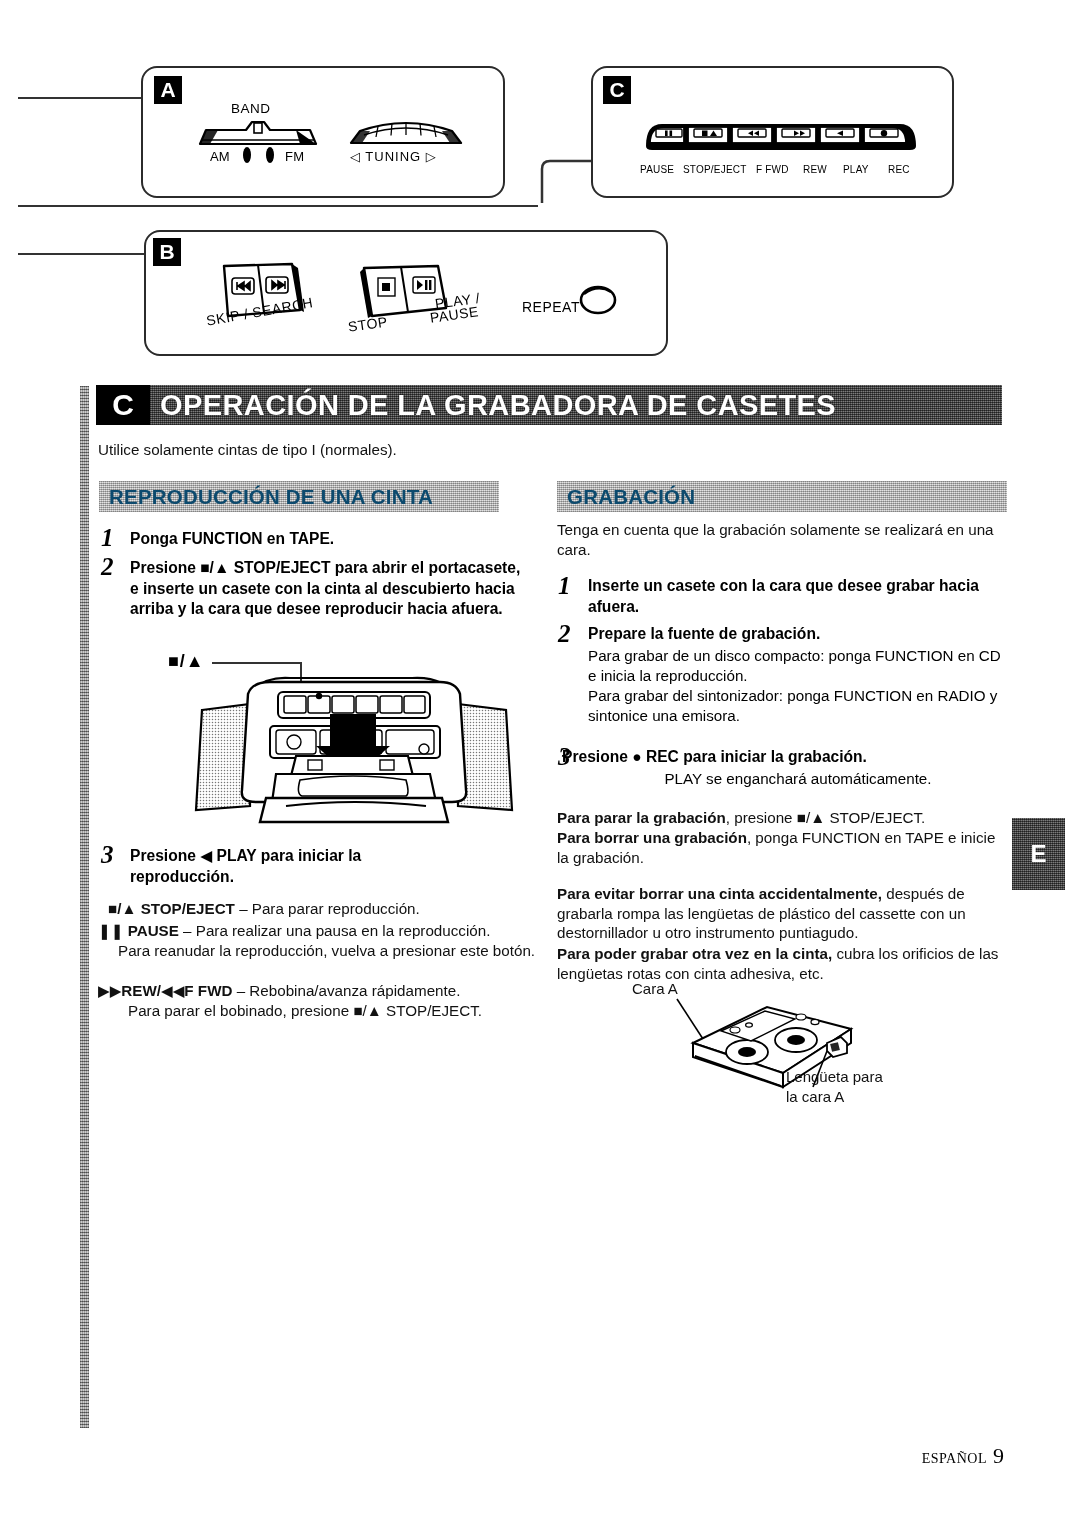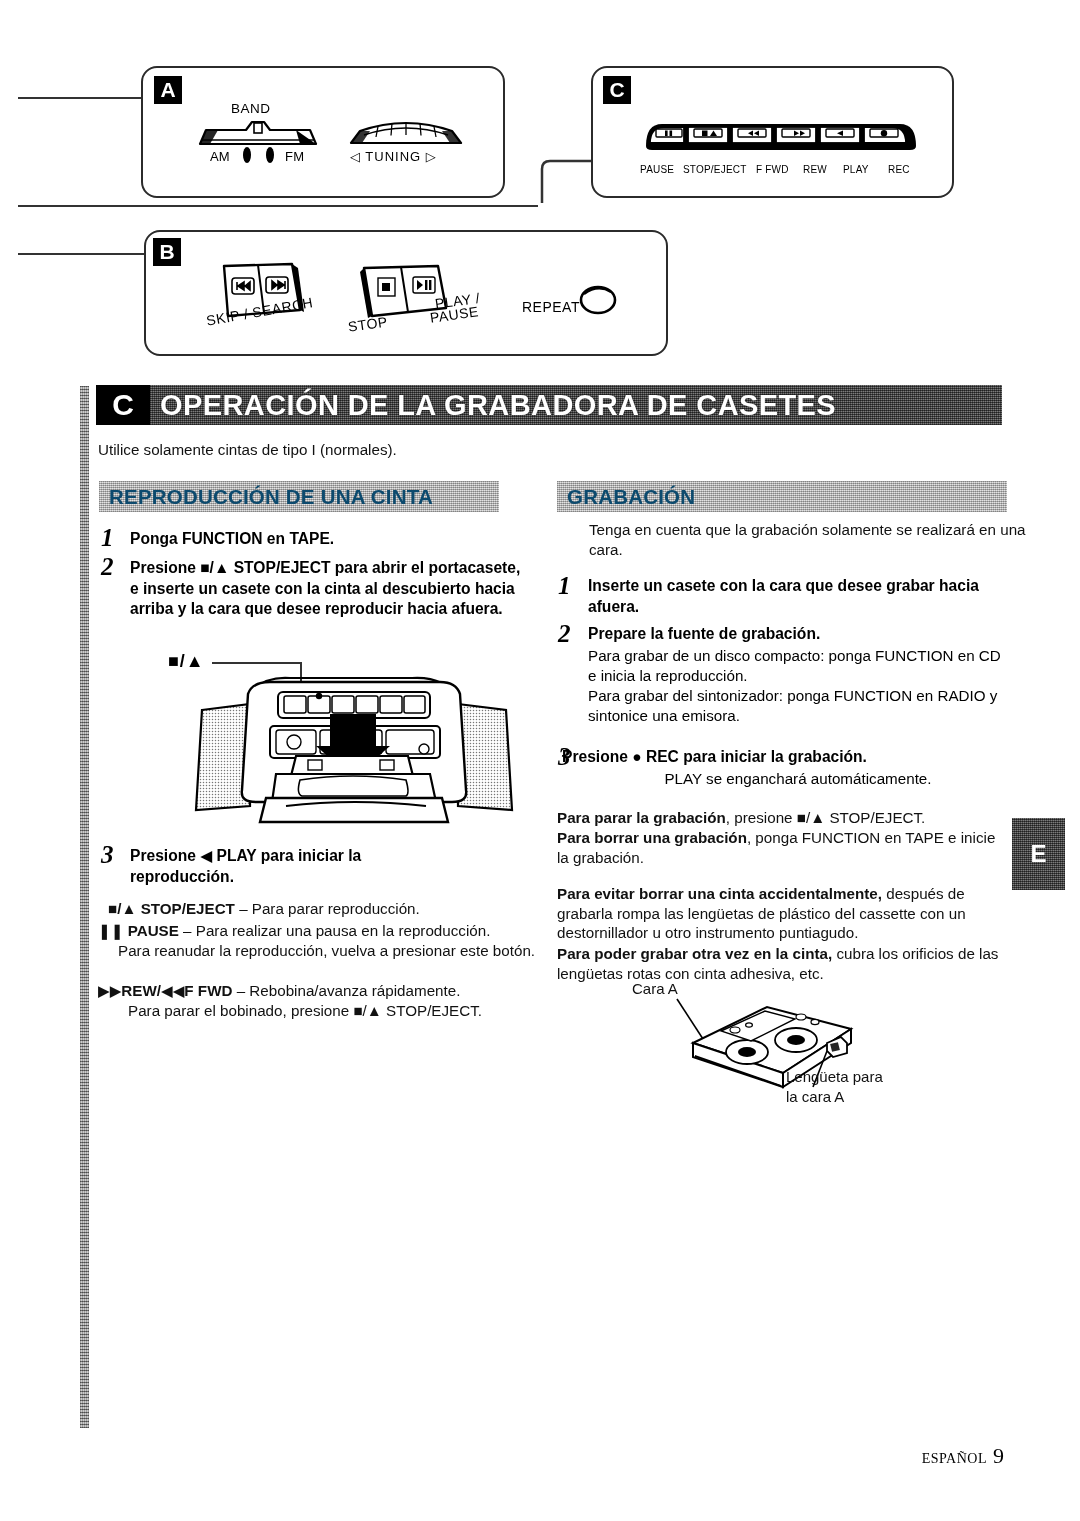--- a/index.html
+++ b/index.html
@@ -305,21 +305,21 @@
 </div>
 <div class="p" style="left:118px;top:941px;width:425px;">Para reanudar la reproducción, vuelva a presionar este botón.</div>
 <div class="p" style="left:98px;top:981px;width:445px;">
   <b>▶▶REW/◀◀F FWD</b><span> – Rebobina/avanza rápidamente.</span>
 </div>
 <div class="p" style="left:128px;top:1001px;width:425px;">Para parar el bobinado, presione ■/▲ STOP/EJECT.</div>
 
 <div class="subhead-bar halftone-light" style="left:557px;top:481px;width:450px;"></div>
 <div class="subhead-text" style="left:557px;top:481px;">GRABACIÓN</div>
 
-<div class="p" style="left:557px;top:520px;width:450px;margin-left:32px;">Tenga en cuenta que la grabación solamente se realizará en una cara.</div>
+<div class="p" style="left:557px;top:520px;width:450px;">Tenga en cuenta que la grabación solamente se realizará en una cara.</div>
 
 <div class="num" style="left:558px;top:572px;">1</div>
 <div class="step-body" style="left:588px;top:576px;width:420px;">Inserte un casete con la cara que desee grabar hacia afuera.</div>
 
 <div class="num" style="left:558px;top:620px;">2</div>
 <div class="step-body" style="left:588px;top:624px;width:420px;">Prepare la fuente de grabación.</div>
 <div class="step-sub" style="left:588px;top:646px;width:420px;white-space:pre-line;">Para grabar de un disco compacto: ponga FUNCTION en CD e inicia la reproducción.
 Para grabar del sintonizador: ponga FUNCTION en RADIO y sintonice una emisora.</div>
 
 <div class="num" style="left:558px;top:743px;">3</div>

